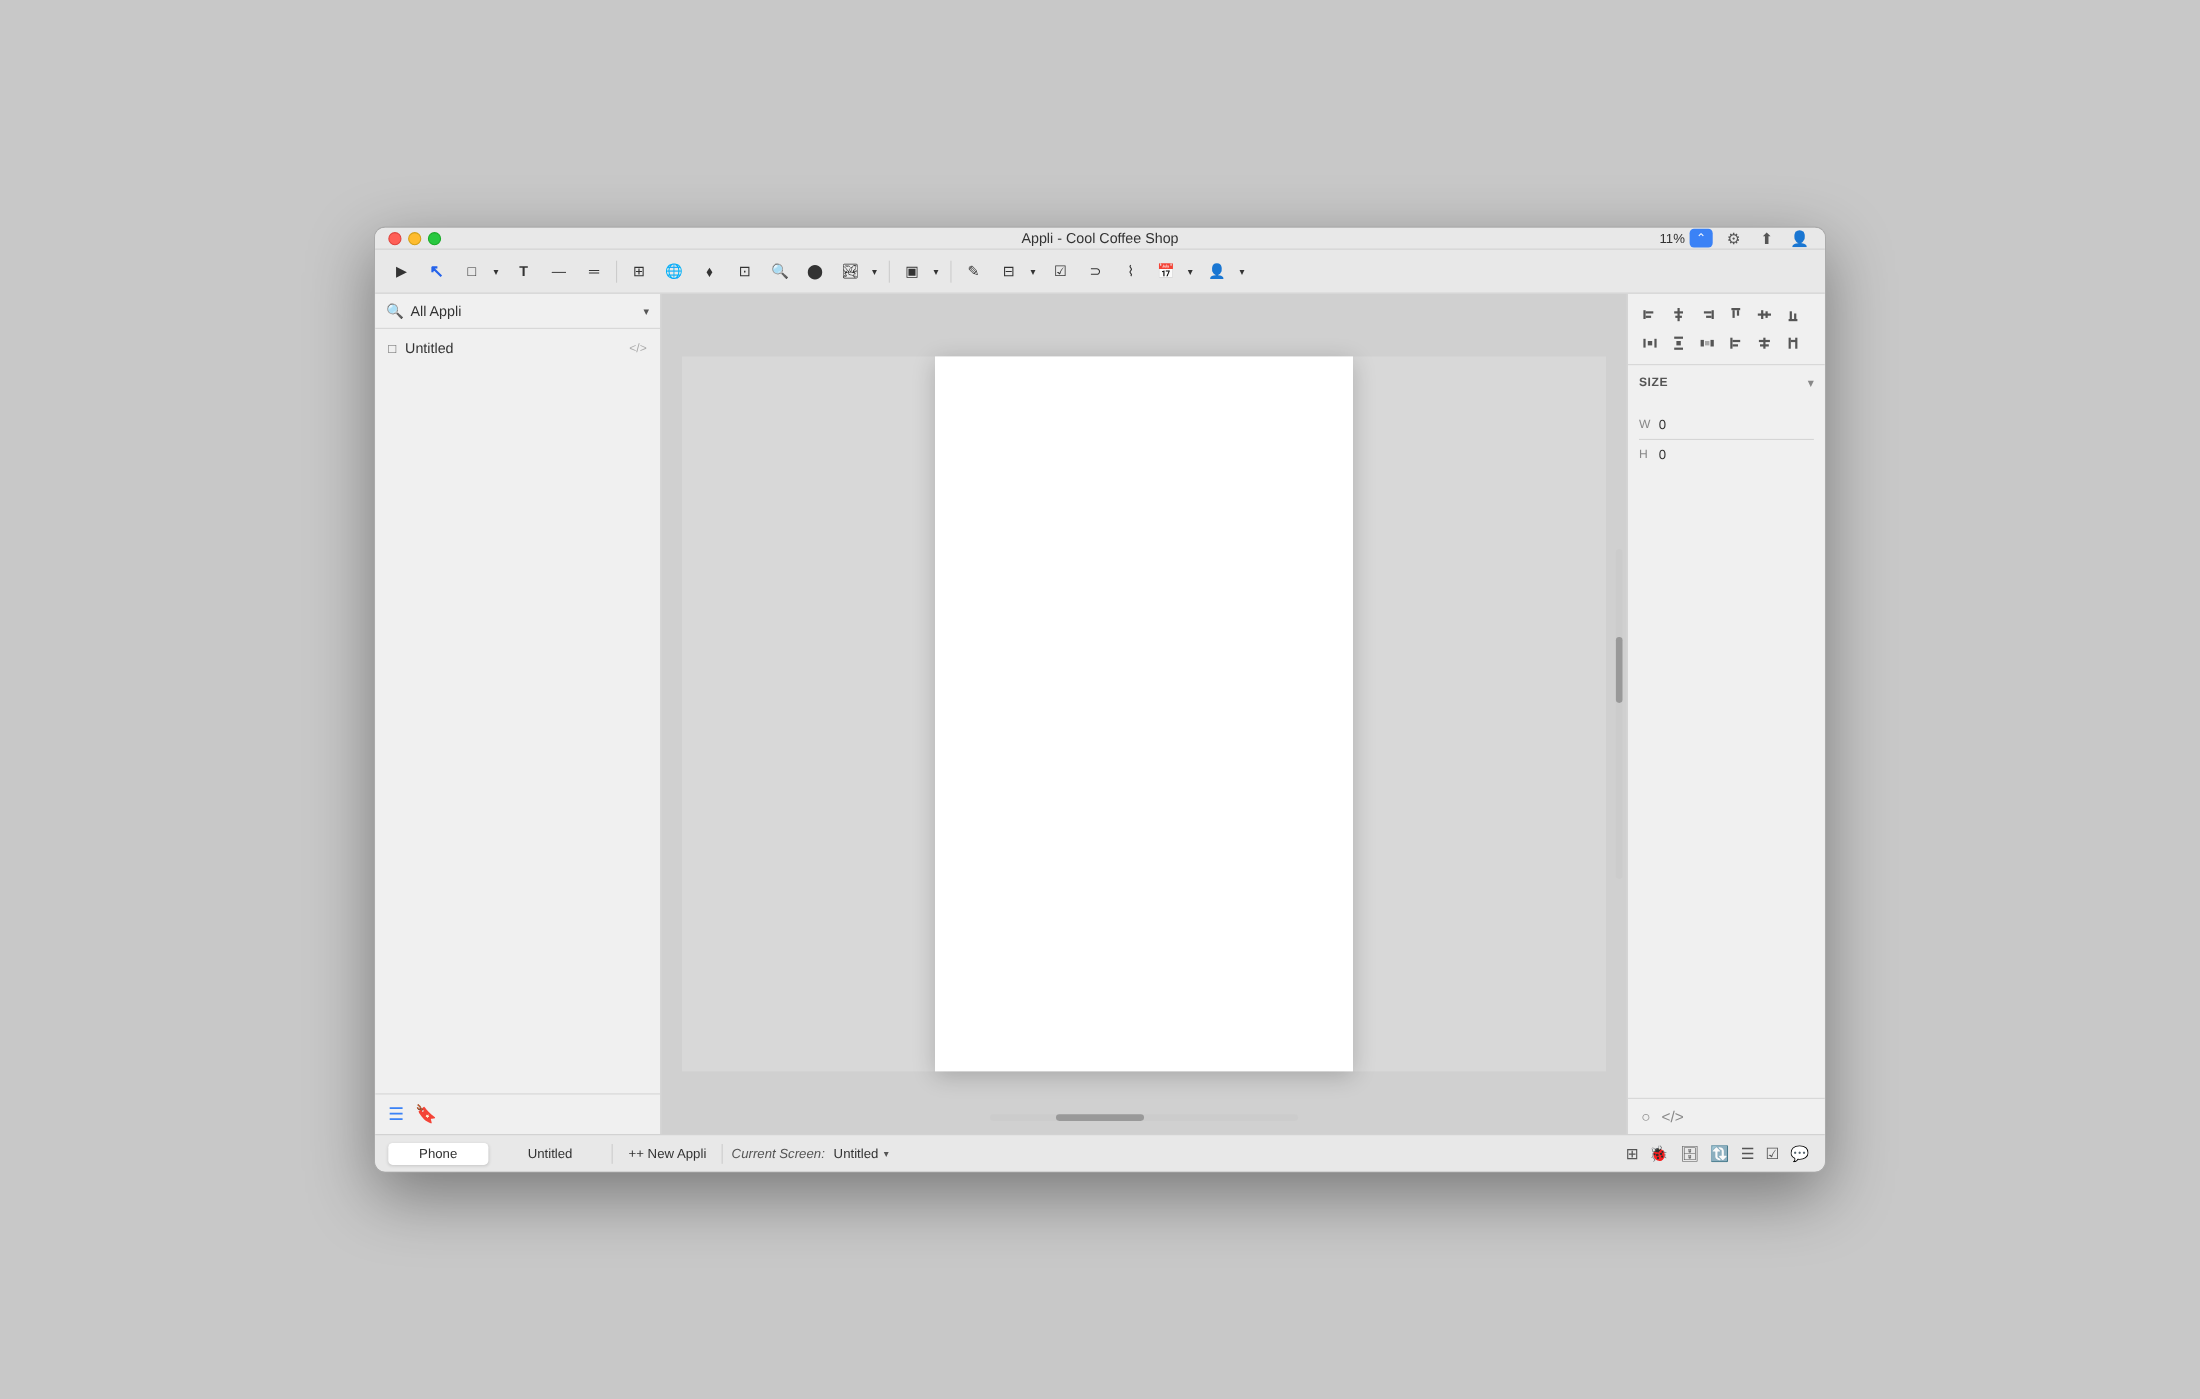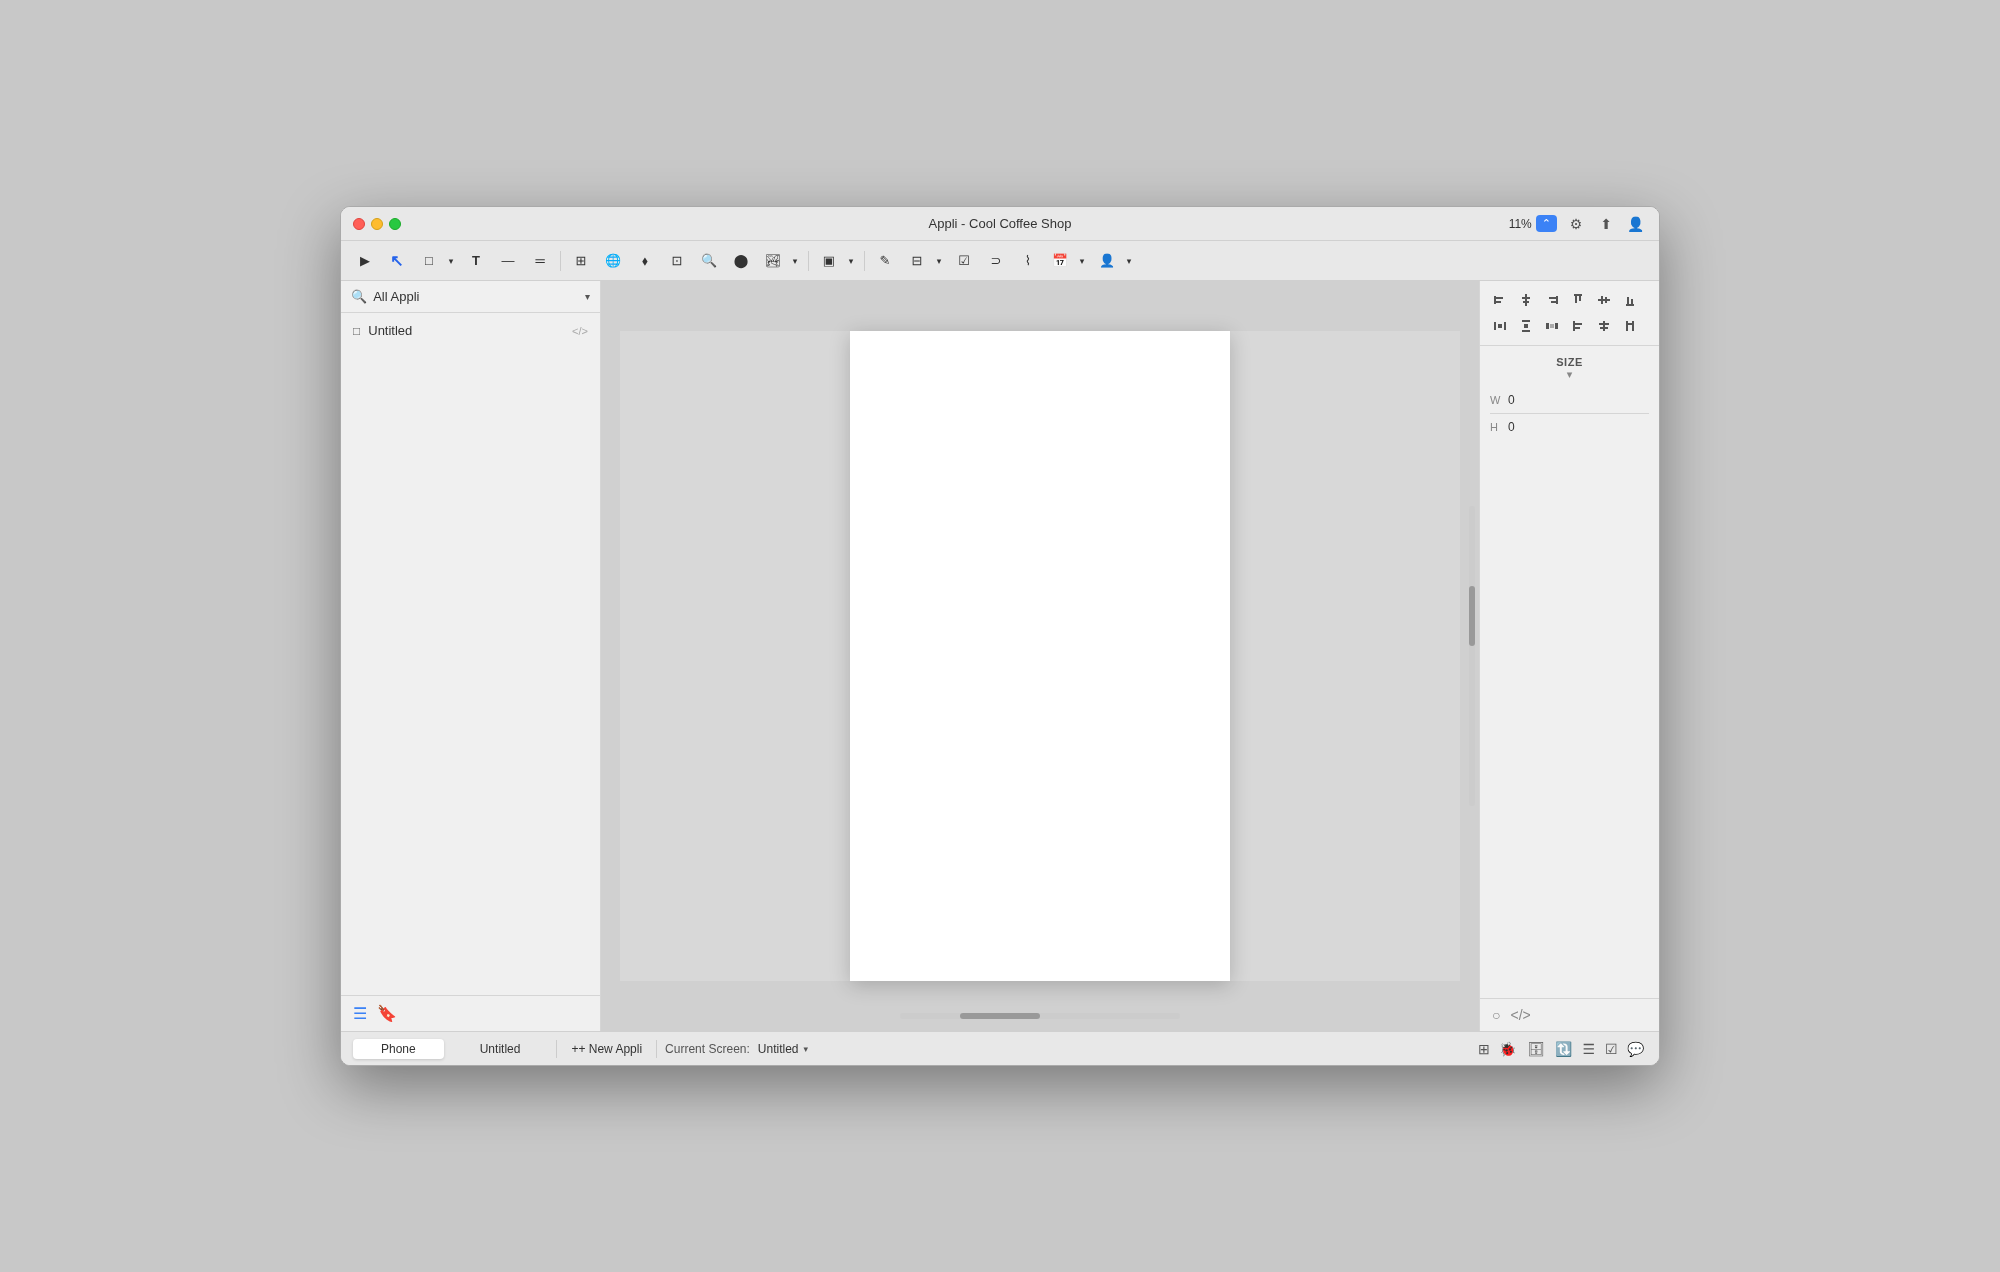--- a/index.html
+++ b/index.html
@@ -21,21 +21,21 @@
       border-radius: 10px;
       box-shadow: 0 20px 60px rgba(0,0,0,0.4);
       display: flex;
       flex-direction: column;
       overflow: hidden;
       border: 1px solid #aaa;
     }
     
     .title-bar {
       background: #e8e8e8;
-      height: 34px;
+      height: 20px;
       display: flex;
       align-items: center;
       padding: 0 12px;
       border-bottom: 1px solid #d0d0d0;
       position: relative;
       flex-shrink: 0;
     }
     .traffic-lights {
       display: flex;
       gap: 6px;
@@ -292,24 +292,22 @@
     .right-divider {
       height: 1px;
       background: #d5d5d5;
       margin: 4px 0;
     }
     .size-section {
       padding: 6px 10px;
     }
     .size-header {
       display: flex;
-      align-items: center;
       justify-content: space-between;
-      margin-bottom: 12px;
-      flex-direction: column;
+      margin-bottom: 24px;
     }
     .size-label {
       font-size: 11px;
       font-weight: 600;
       color: #555;
       text-transform: uppercase;
       letter-spacing: 0.5px;
     }
     .size-row {
       display: flex;
@@ -372,20 +370,21 @@
       align-items: center;
       gap: 4px;
       font-size: 12px;
       color: #333;
       cursor: pointer;
       padding: 3px 6px;
     }
     .current-screen-label {
       font-size: 12px;
       color: #555;
+      font-style: italic;
     }
     .current-screen-name {
       font-size: 12px;
       color: #333;
     }
     .screen-dropdown {
       display: flex;
       align-items: center;
       gap: 2px;
       cursor: pointer;

